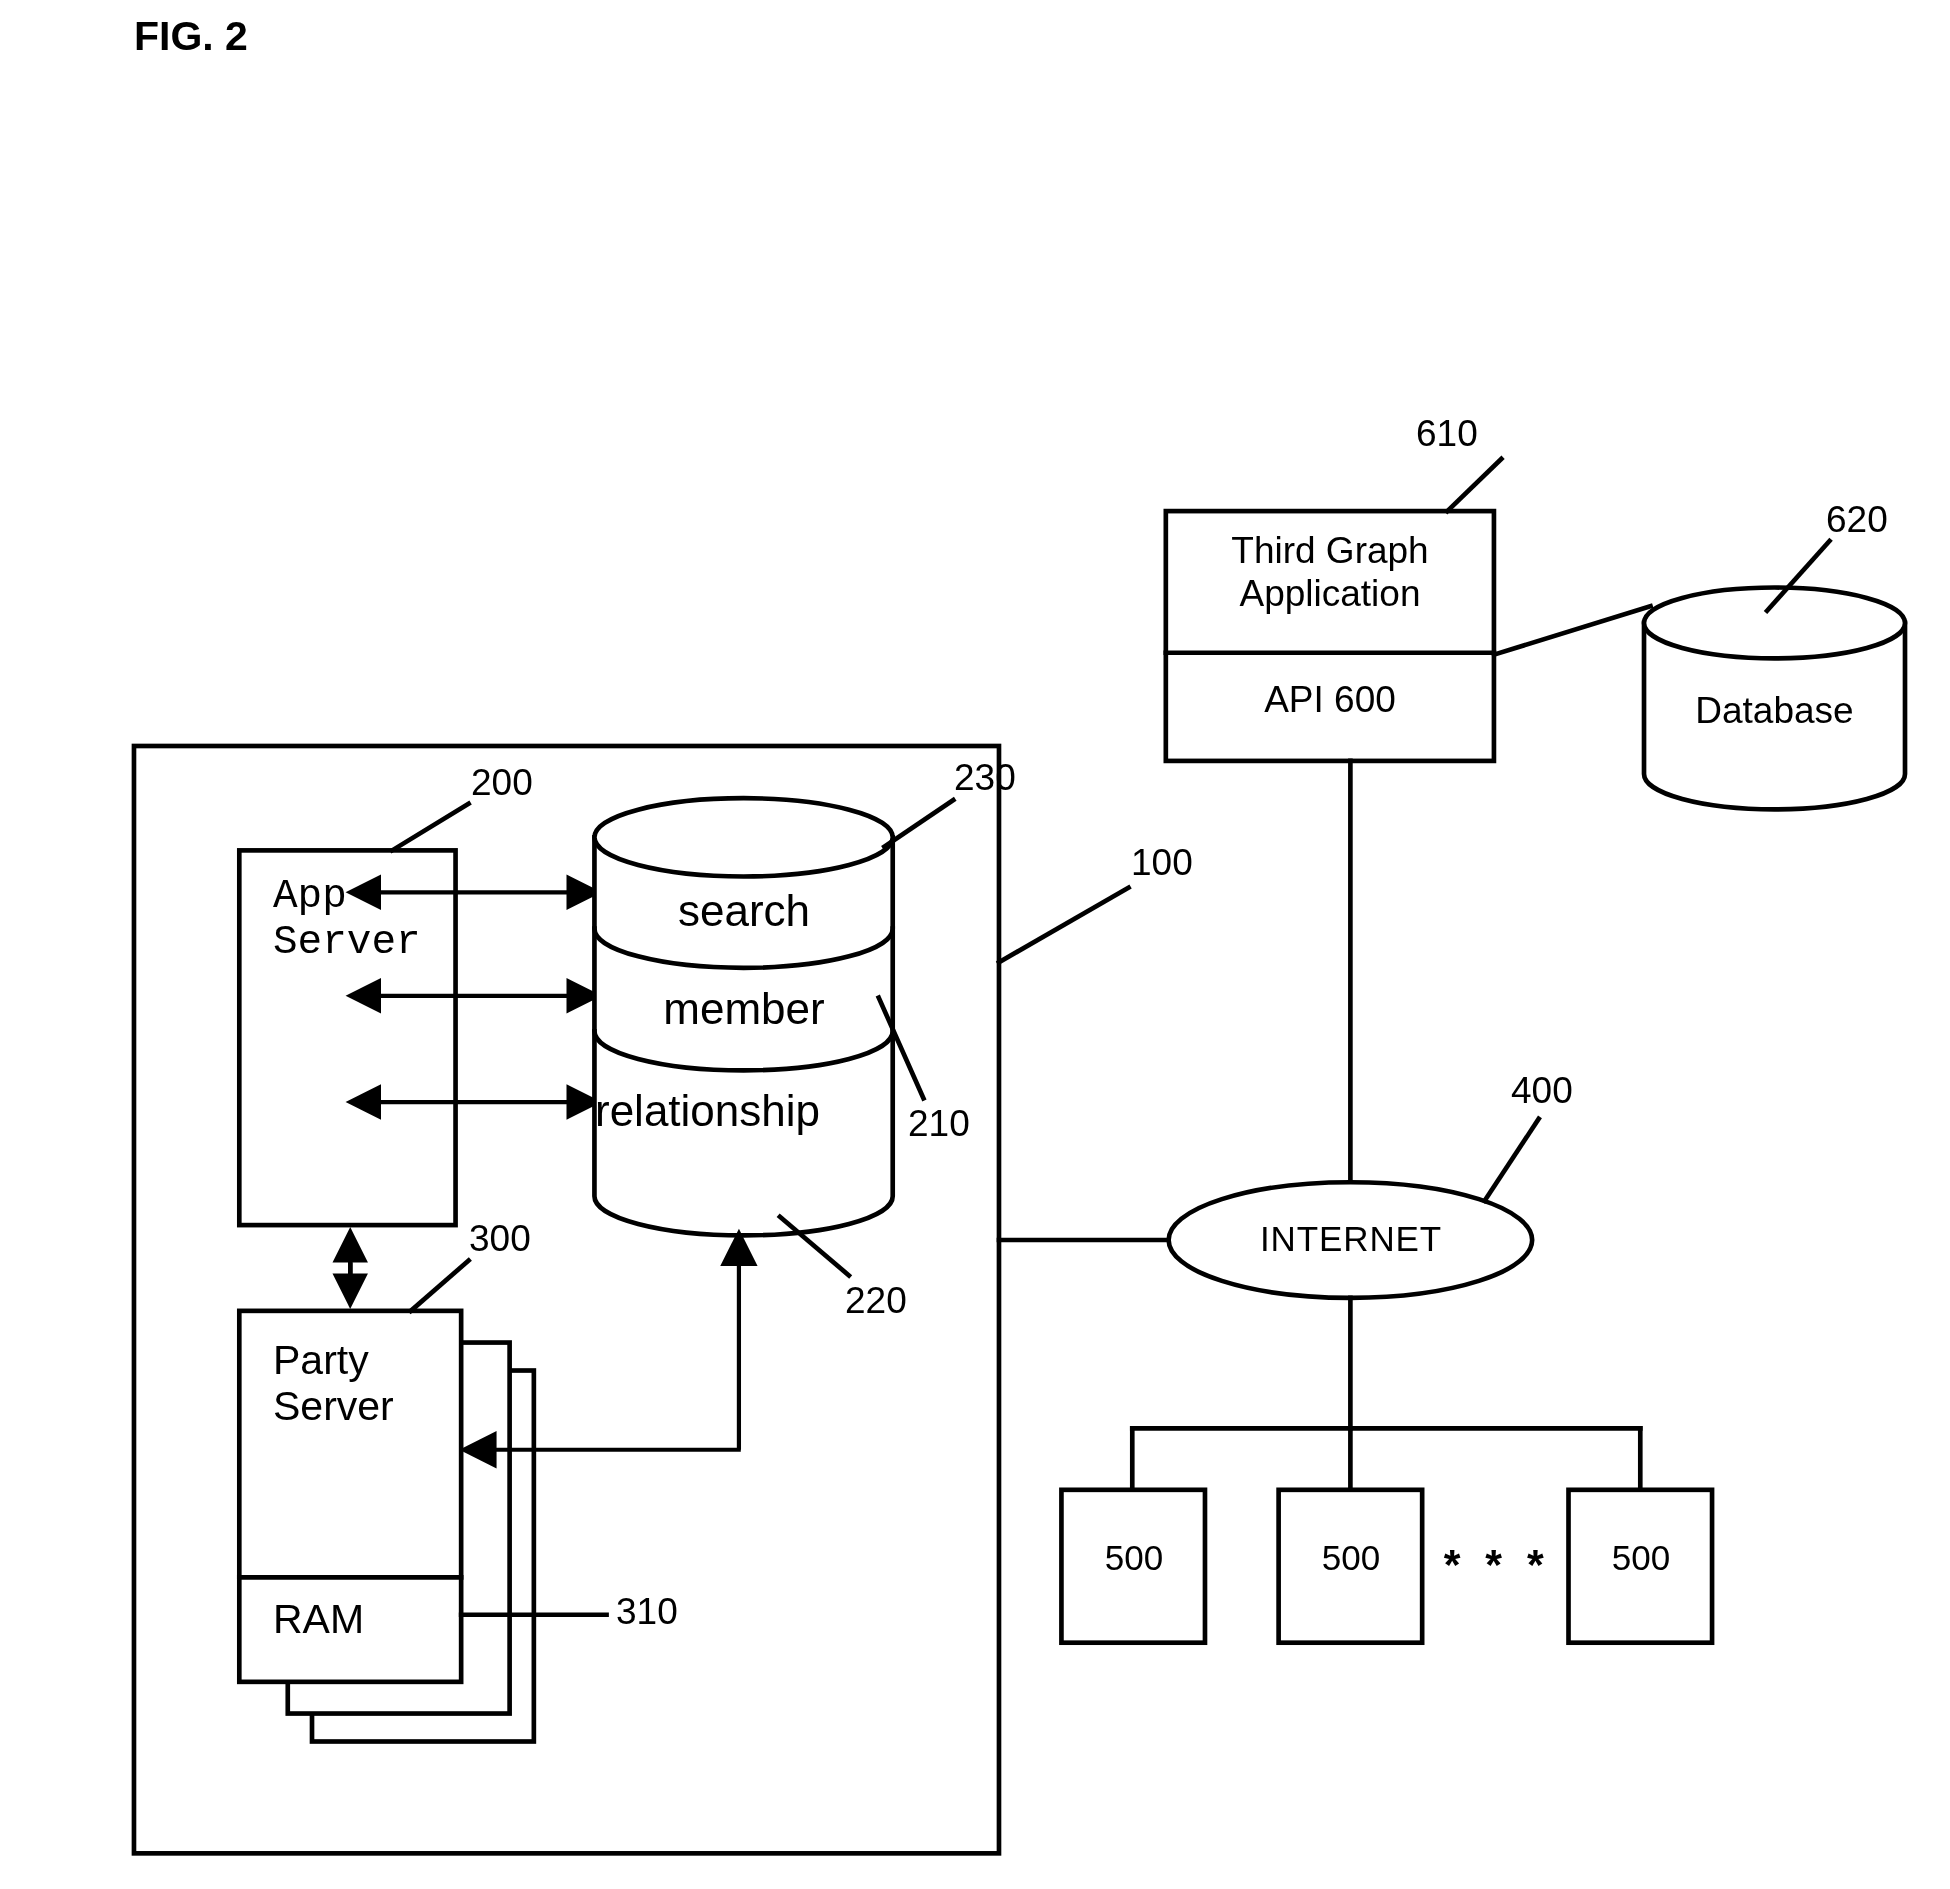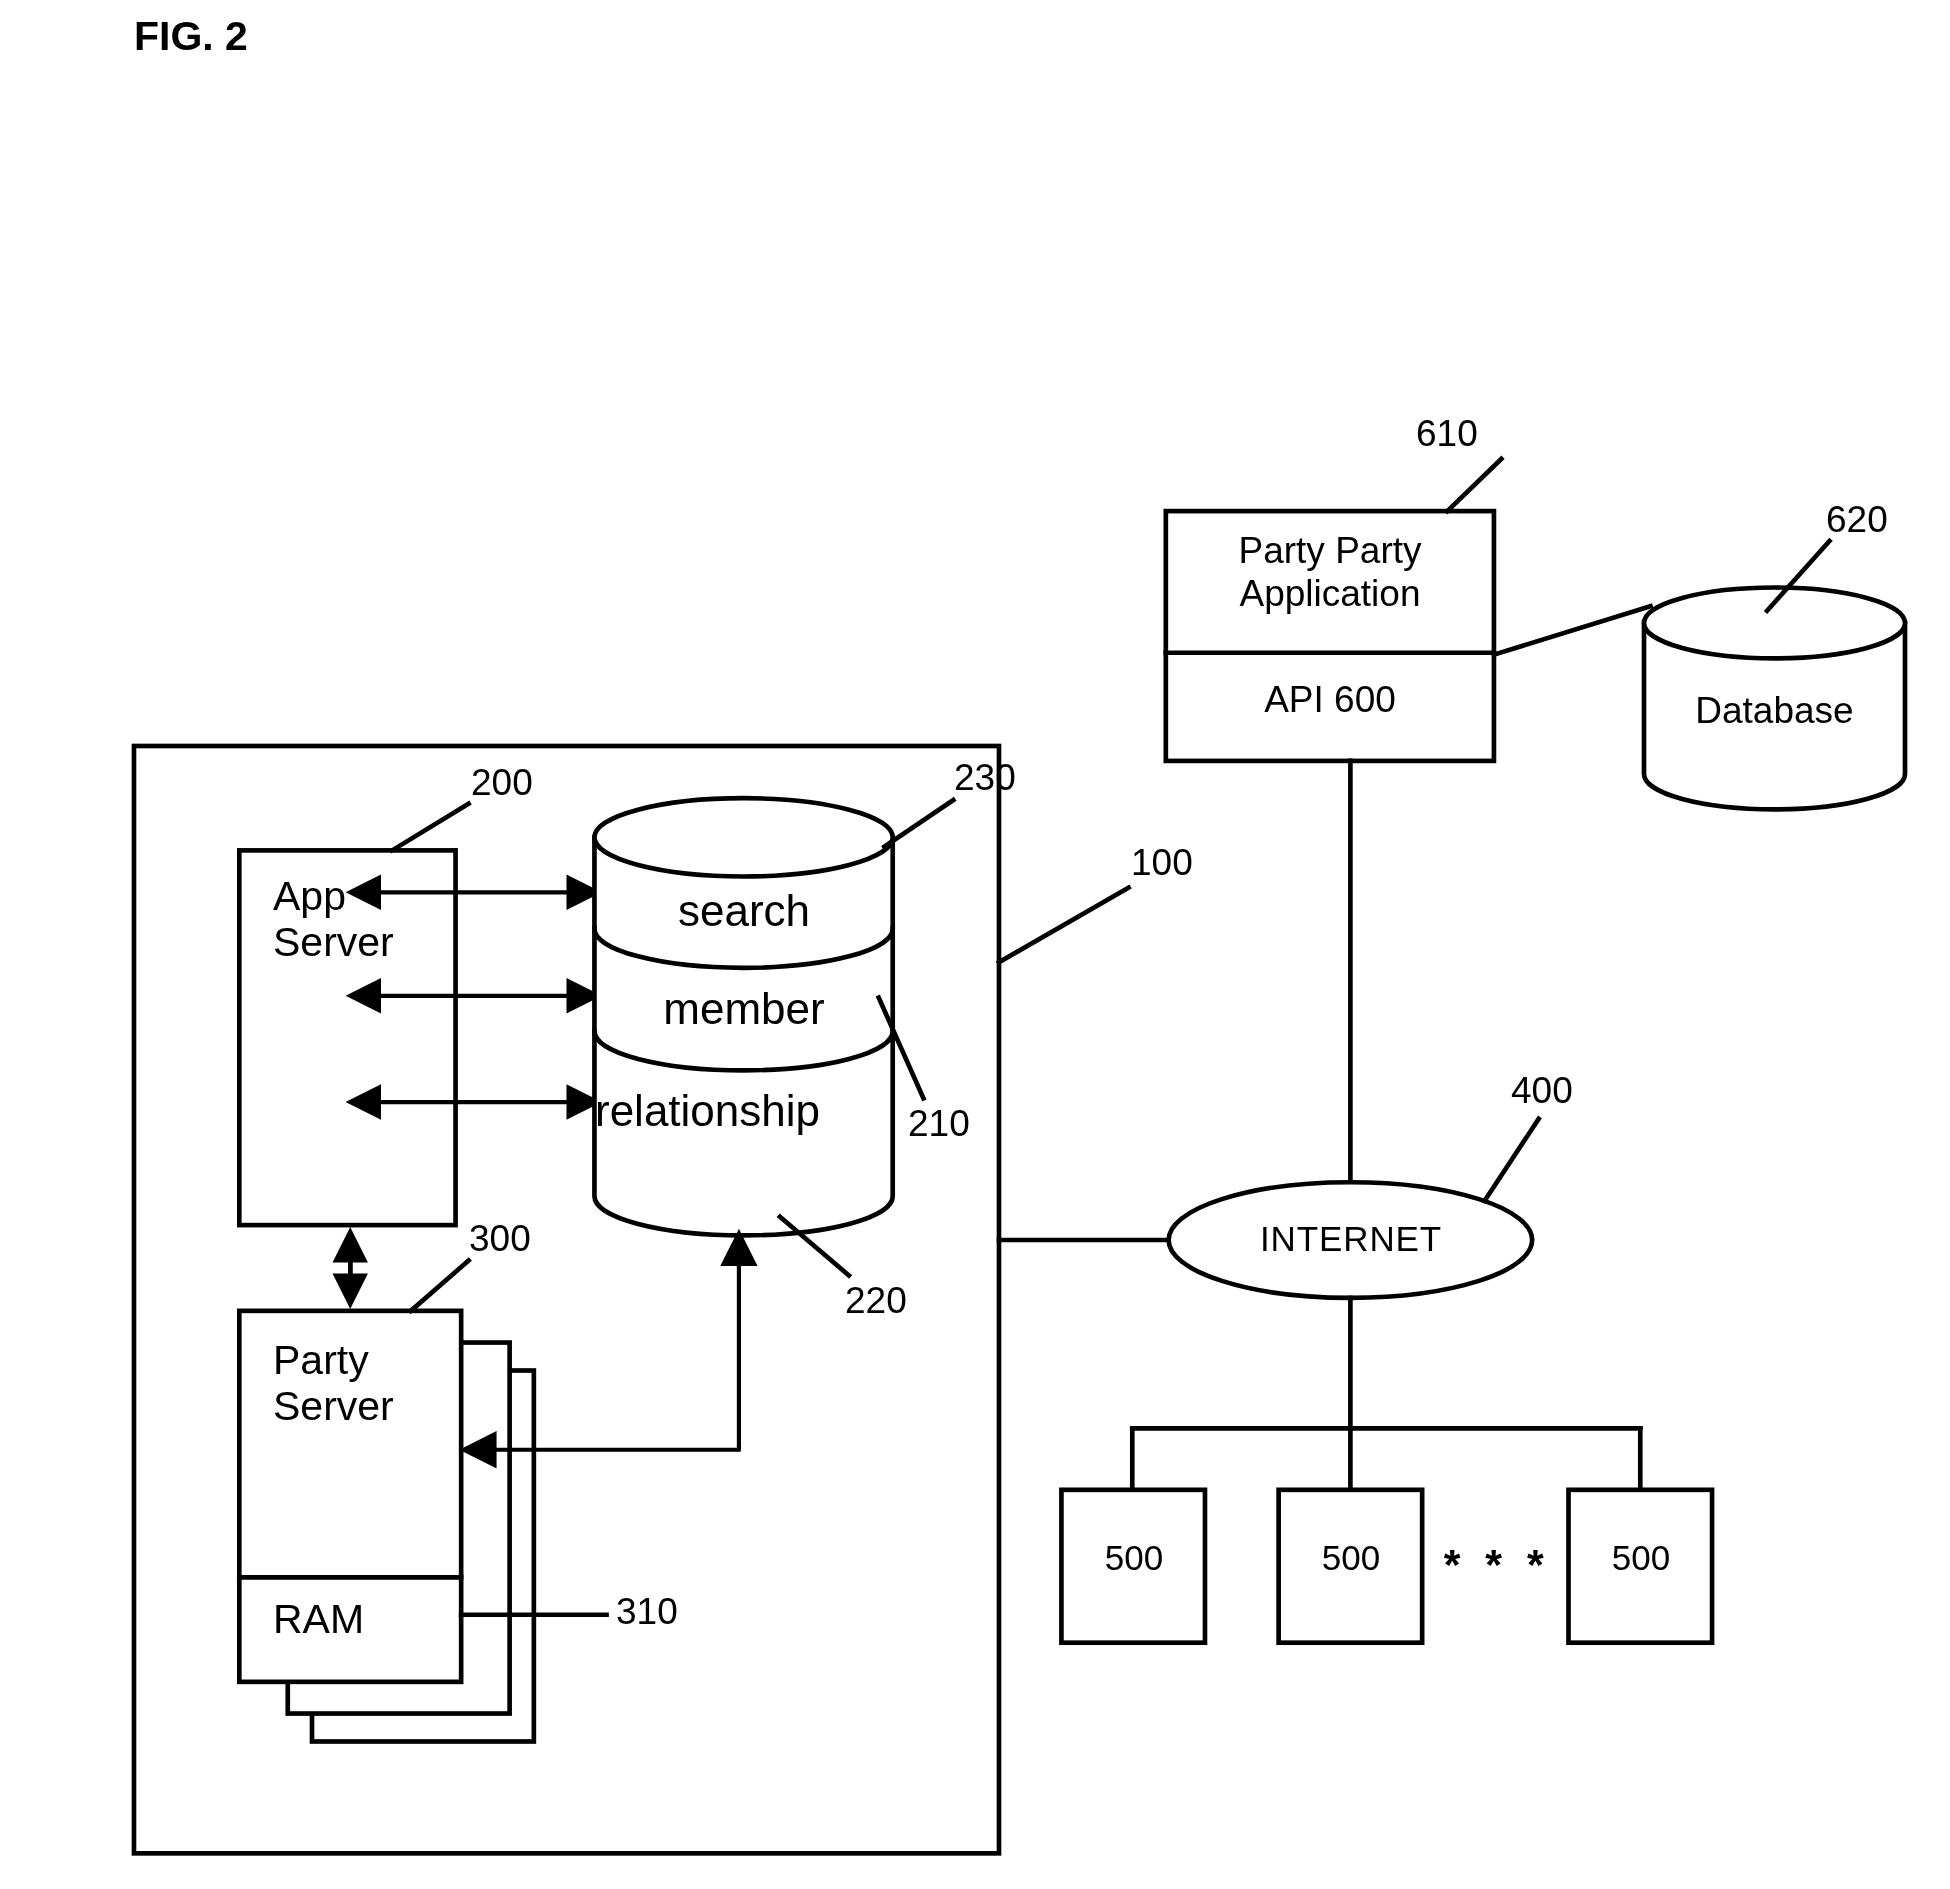--- a/index.html
+++ b/index.html
@@ -181,21 +181,21 @@
     <rect x="1128" y="1598" width="154" height="164" class="fill-white"></rect>
     <rect x="1361" y="1598" width="154" height="164" class="fill-white"></rect>
     <rect x="1672" y="1598" width="154" height="164" class="fill-white"></rect>
 
   </svg>
 
   <div style="position:absolute; left:124px; top:13px;" class="txt fig-title">FIG. 2</div>
 
   <div style="position:absolute; left:1121px; top:842px;" class="txt ref-num">100</div>
 
-  <div style="position:absolute; left:263px; top:874px; line-height:1.12;" class="txt node-label-lg">
+  <div style="position:absolute; left:263px; top:874px; line-height:1.12;font-family:Liberation Mono, monospace;" class="txt node-label-lg">
     <div>App</div>
     <div>Server</div>
   </div>
 
   <div style="position:absolute; left:461px; top:762px;" class="txt ref-num">200</div>
 
   <div style="position:absolute; left:585px; top:886px; width:298px; text-align:center;" class="txt cyl-layer-label">search</div>
   <div style="position:absolute; left:585px; top:984px; width:298px; text-align:center;" class="txt cyl-layer-label">member</div>
   <div style="position:absolute; left:585px; top:1086px; width:298px; text-align:left;" class="txt cyl-layer-label">relationship</div>
 
@@ -210,21 +210,21 @@
     <div>Server</div>
   </div>
 
   <div style="position:absolute; left:459px; top:1218px;" class="txt ref-num">300</div>
 
   <div style="position:absolute; left:263px; top:1596px;" class="txt node-label-lg">RAM</div>
 
   <div style="position:absolute; left:606px; top:1591px;" class="txt ref-num">310</div>
 
   <div style="position:absolute; left:1156px; top:530px; width:328px; text-align:center; line-height:1.16;" class="txt node-label">
-    <div>Party Party</div>
+    <div>Third Graph</div>
     <div>Application</div>
   </div>
 
   <div style="position:absolute; left:1156px; top:679px; width:328px; text-align:center;" class="txt node-label">API 600</div>
 
   <div style="position:absolute; left:1406px; top:413px;" class="txt ref-num">610</div>
 
   <div style="position:absolute; left:1634px; top:690px; width:261px; text-align:center;" class="txt node-label">Database</div>
 
   <div style="position:absolute; left:1816px; top:499px;" class="txt ref-num">620</div>

